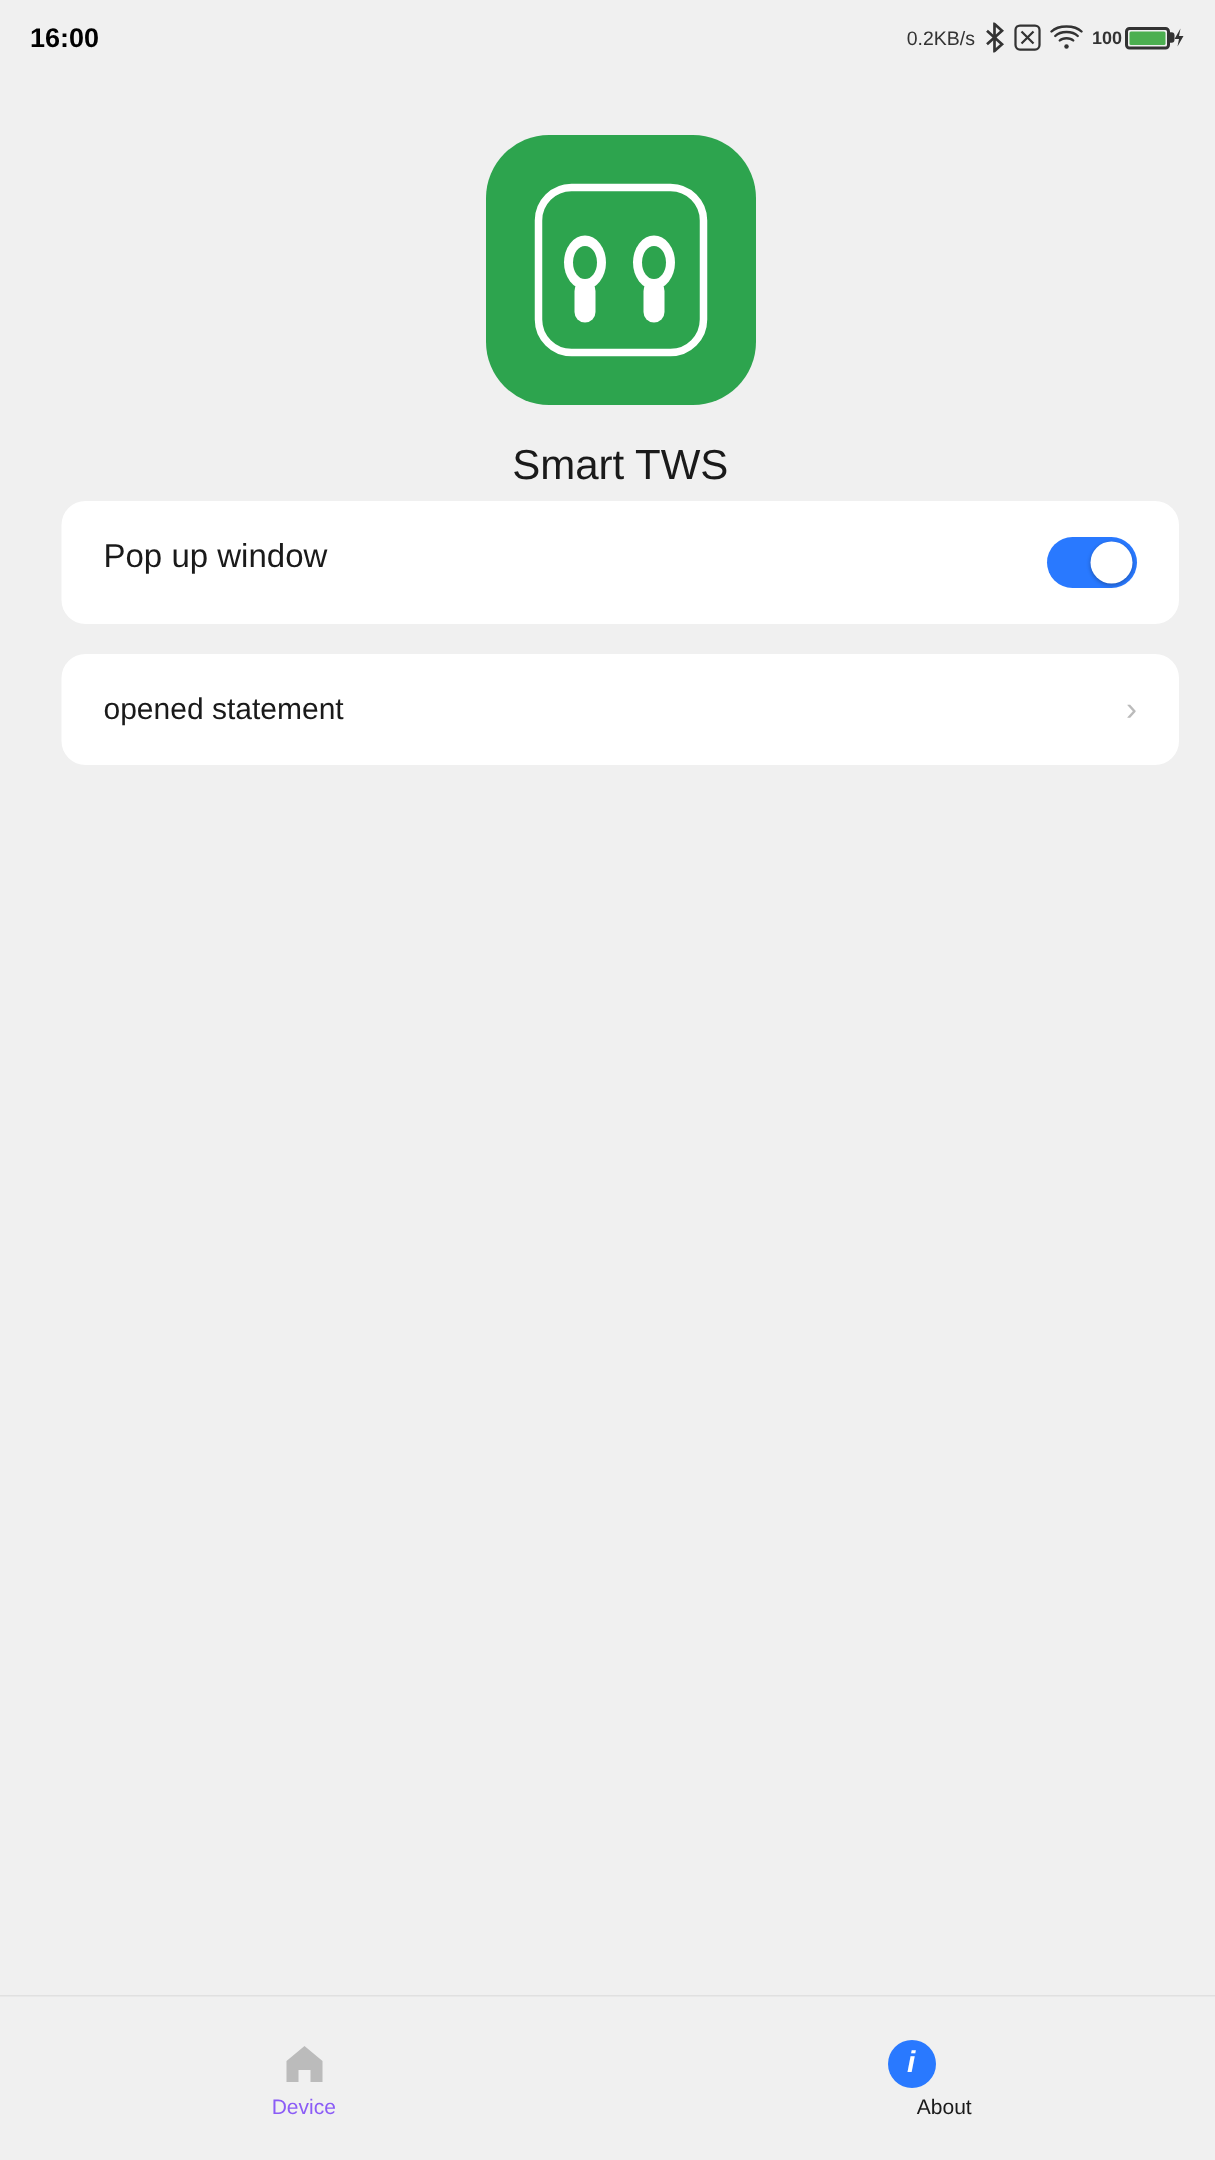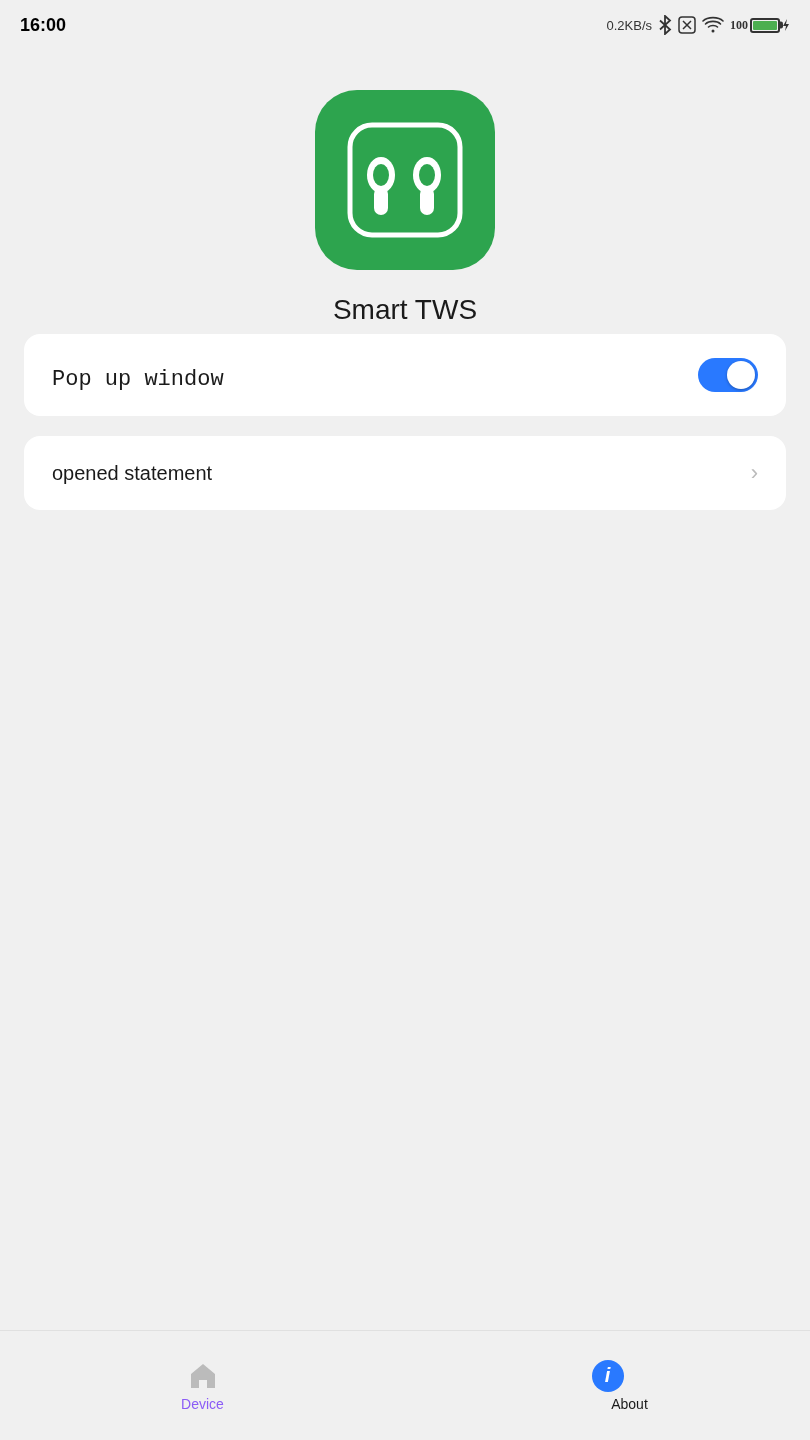--- a/index.html
+++ b/index.html
@@ -38,21 +38,20 @@
 
     .status-network {
       font-size: 13px;
       color: #333;
     }
 
     .battery-container {
       display: flex;
       align-items: center;
       gap: 2px;
-      font-family: Liberation Serif, serif;
     }
 
     .battery {
       width: 30px;
       height: 15px;
       border: 2px solid #333;
       border-radius: 3px;
       position: relative;
       display: flex;
       align-items: center;
@@ -83,20 +82,21 @@
       color: #333;
       font-weight: 600;
     }
 
     
     .main-content {
       padding: 40px 24px 140px 24px;
       display: flex;
       flex-direction: column;
       align-items: center;
+      margin-left: 17px;
     }
 
     
     .app-icon-container {
       margin-bottom: 24px;
     }
 
     .app-icon {
       width: 180px;
       height: 180px;
@@ -133,22 +133,21 @@
       width: 100%;
       background: #fff;
       border-radius: 16px;
       padding: 24px 28px;
       margin-bottom: 20px;
     }
 
     .card-row {
       display: flex;
       justify-content: space-between;
-      align-items: flex-end;
-      font-family: Liberation Mono, monospace;
+      align-items: flex-start;
     }
 
     .popup-label {
       font-size: 22px;
       color: #1a1a1a;
       font-weight: 400;
     }
 
     .popup-description {
       margin-top: 14px;

